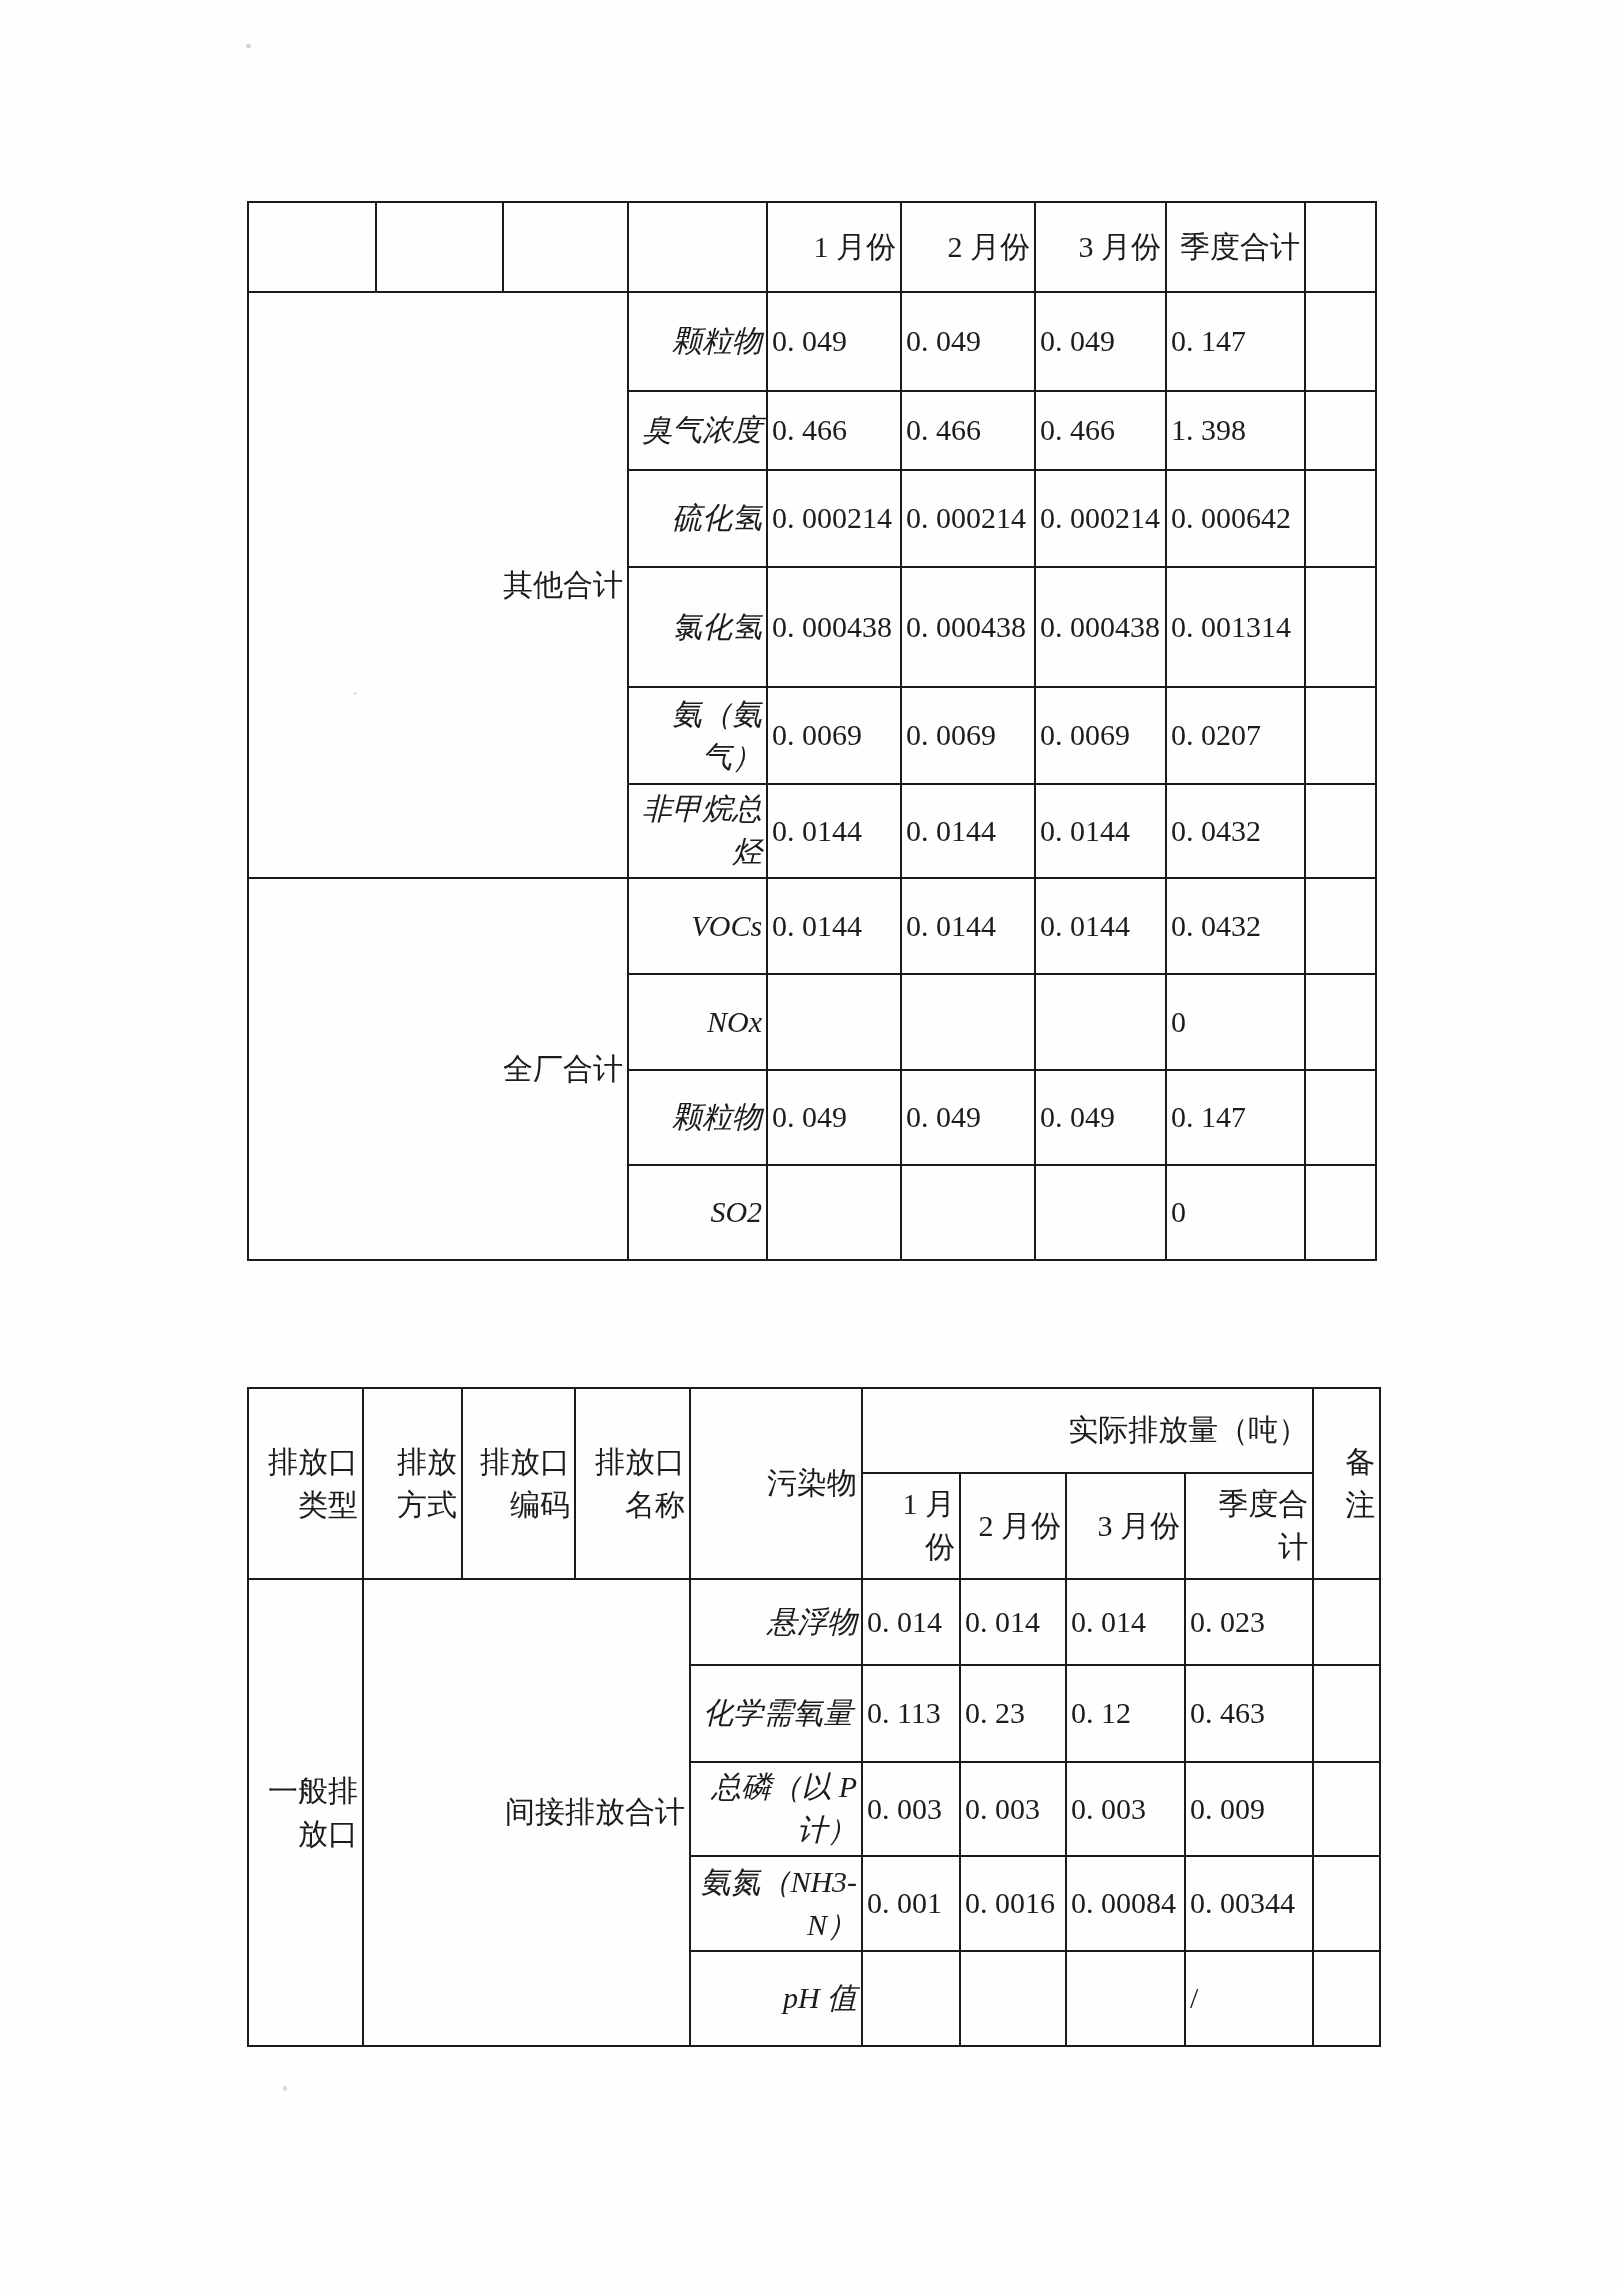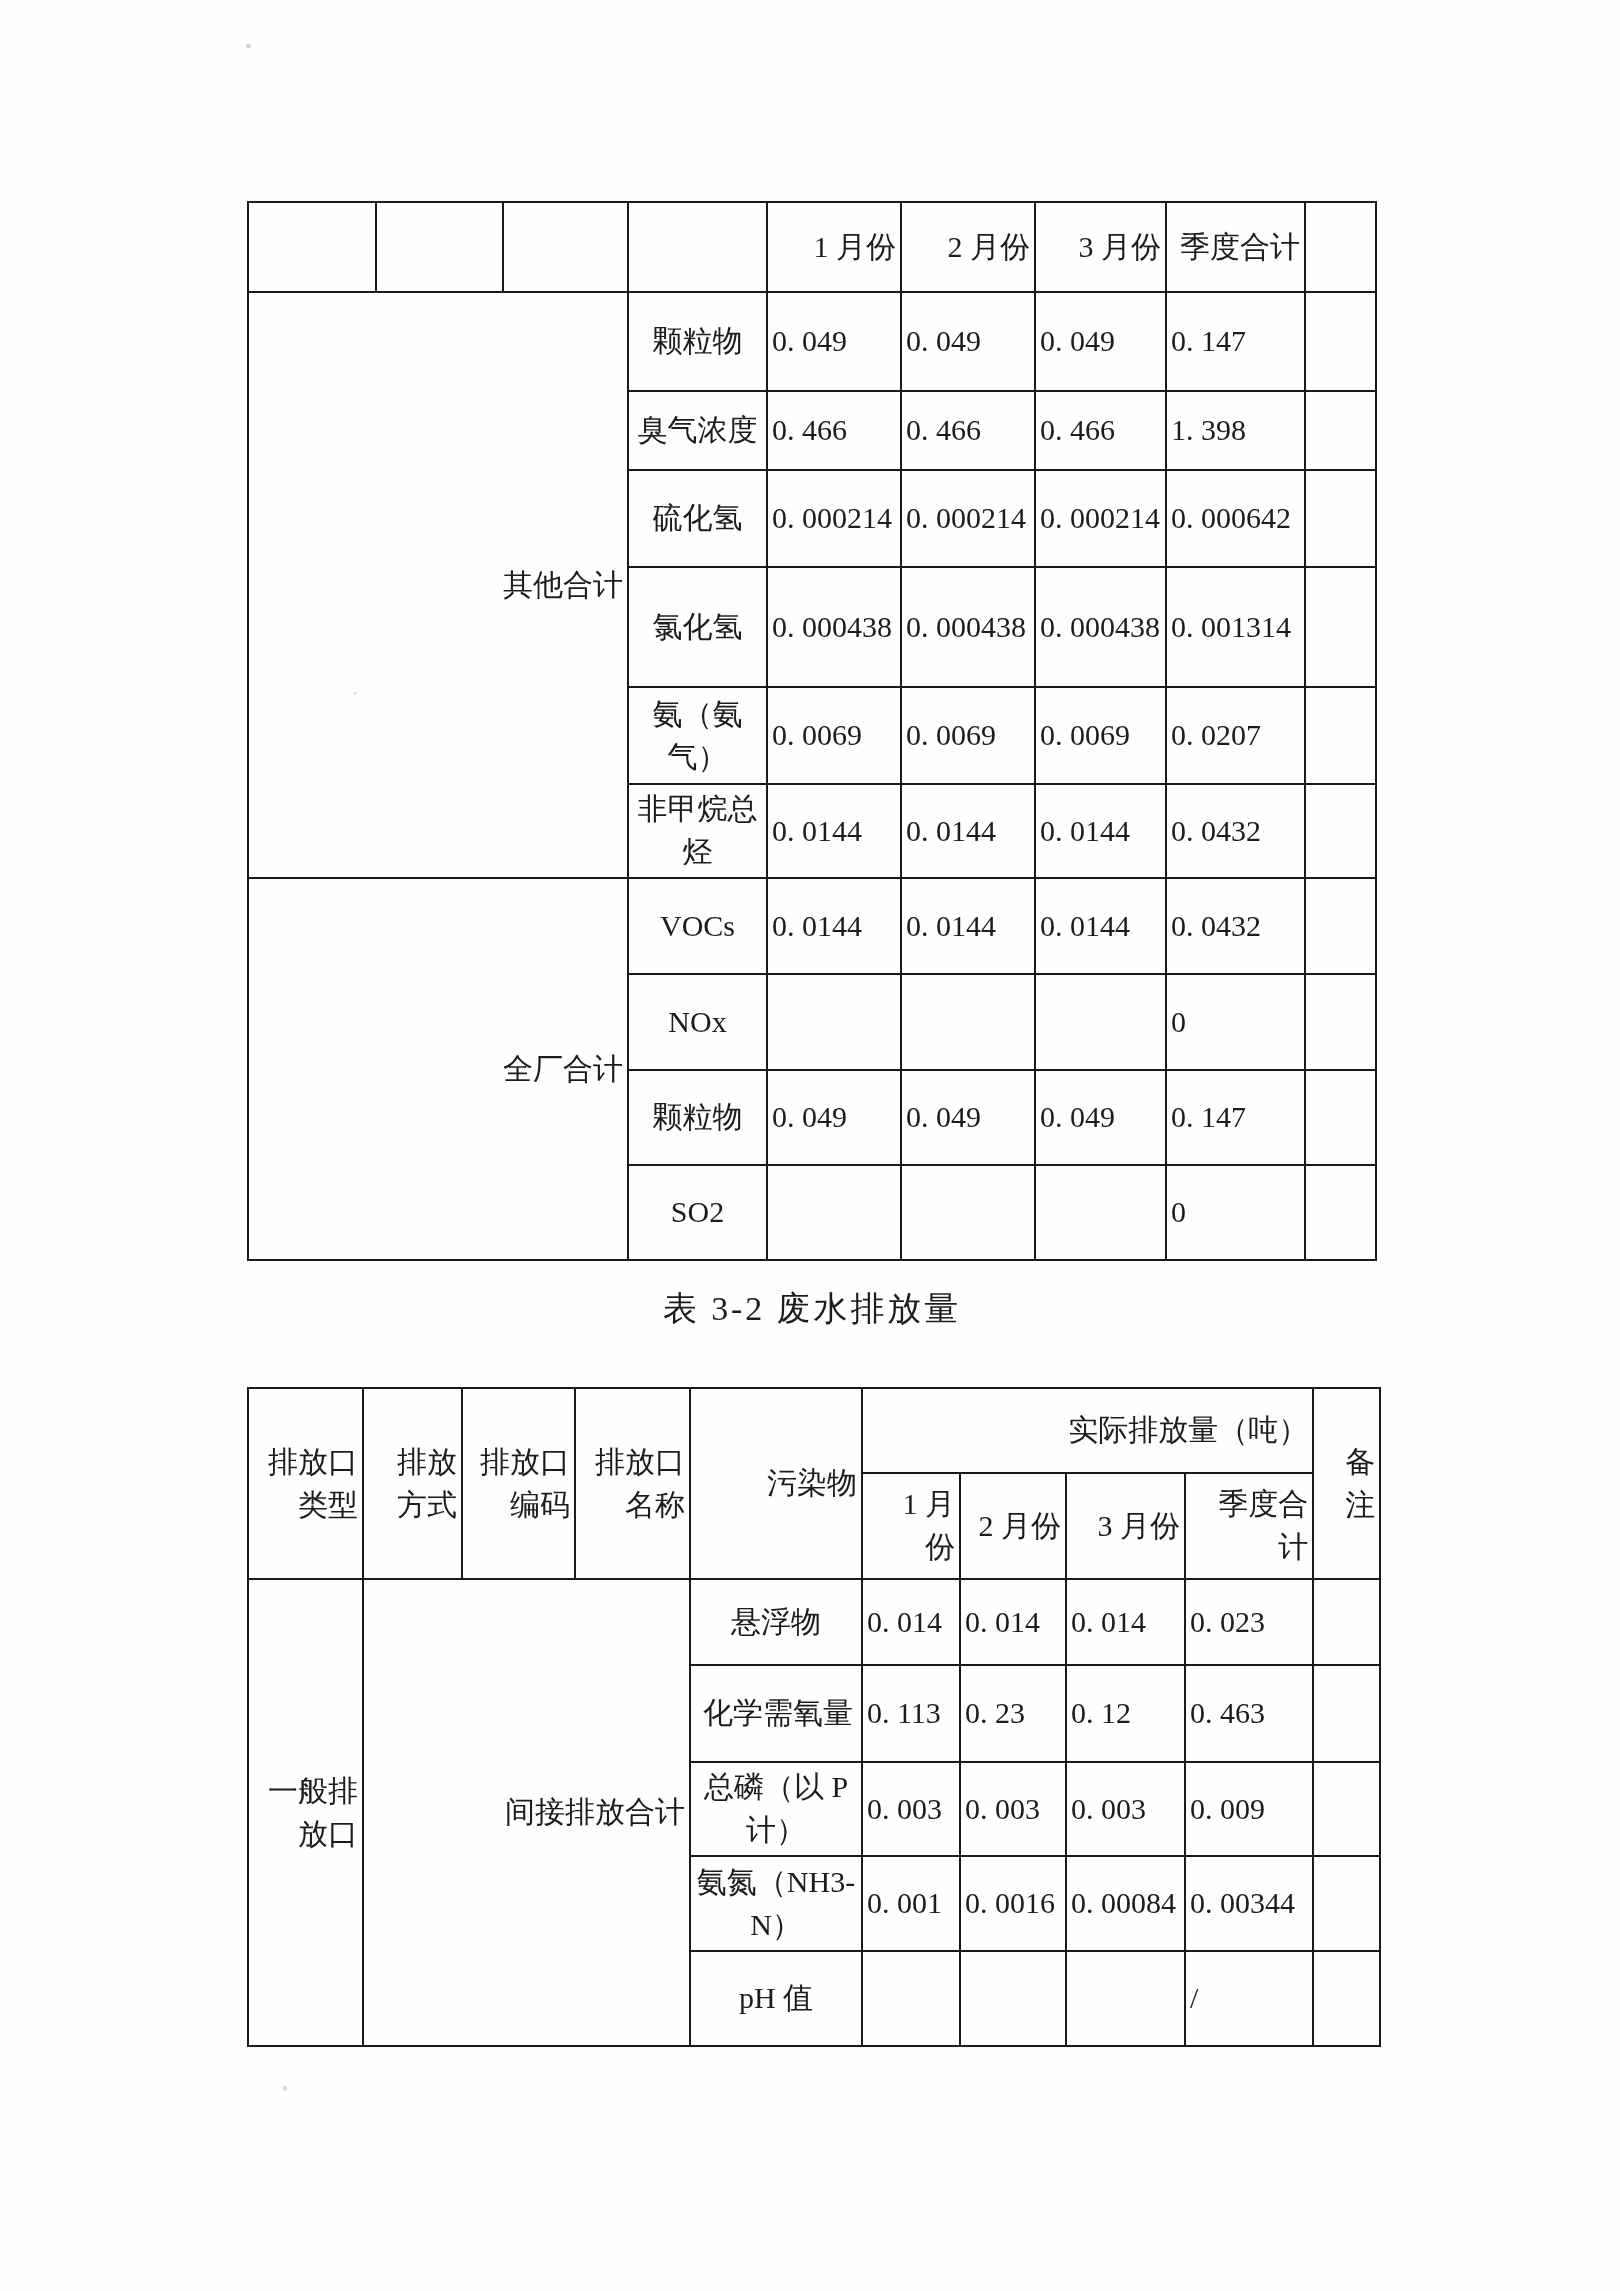--- a/index.html
+++ b/index.html
@@ -20,21 +20,21 @@
   }
   table.tbl td{
     border:2px solid #1b1b1b;
     font-size:30px;
     line-height:1.42;
     vertical-align:middle;
     padding:2px 3.9px;
     overflow:hidden;
   }
   td.c{text-align:right;}
-  td.l{text-align:center;padding-left:13.7px;padding-right:2px;}
+  td.l{text-align:right;padding-left:13.7px;padding-right:2px;font-style:italic;}
   td.v{text-align:left;padding-left:10.8px;padding-right:2px;}
   .wrap{white-space:pre-line;border-radius:26px;}
   tr.thick td{border-bottom-width:2.9px;}
   .doc-title{
     position:absolute;
     left:247px;top:1286px;width:1130px;
     text-align:center;
     font-size:34px;
     letter-spacing:2.9px;
   }
@@ -157,21 +157,20 @@
         <td class="l">SO2</td>
         <td class="v"></td>
         <td class="v"></td>
         <td class="v"></td>
         <td class="v">0</td>
         <td class="v"></td>
       </tr>
     </tbody>
   </table>
 
-  <div class="doc-title">表 3-2 废水排放量</div>
 
   <table class="tbl" style="left:247px;top:1387px;width:1130px;">
     <colgroup>
       <col style="width:115px">
         <col style="width:99px">
         <col style="width:113px">
       <col style="width:115px">
         <col style="width:172px">
         <col style="width:98px">
       <col style="width:106px">

